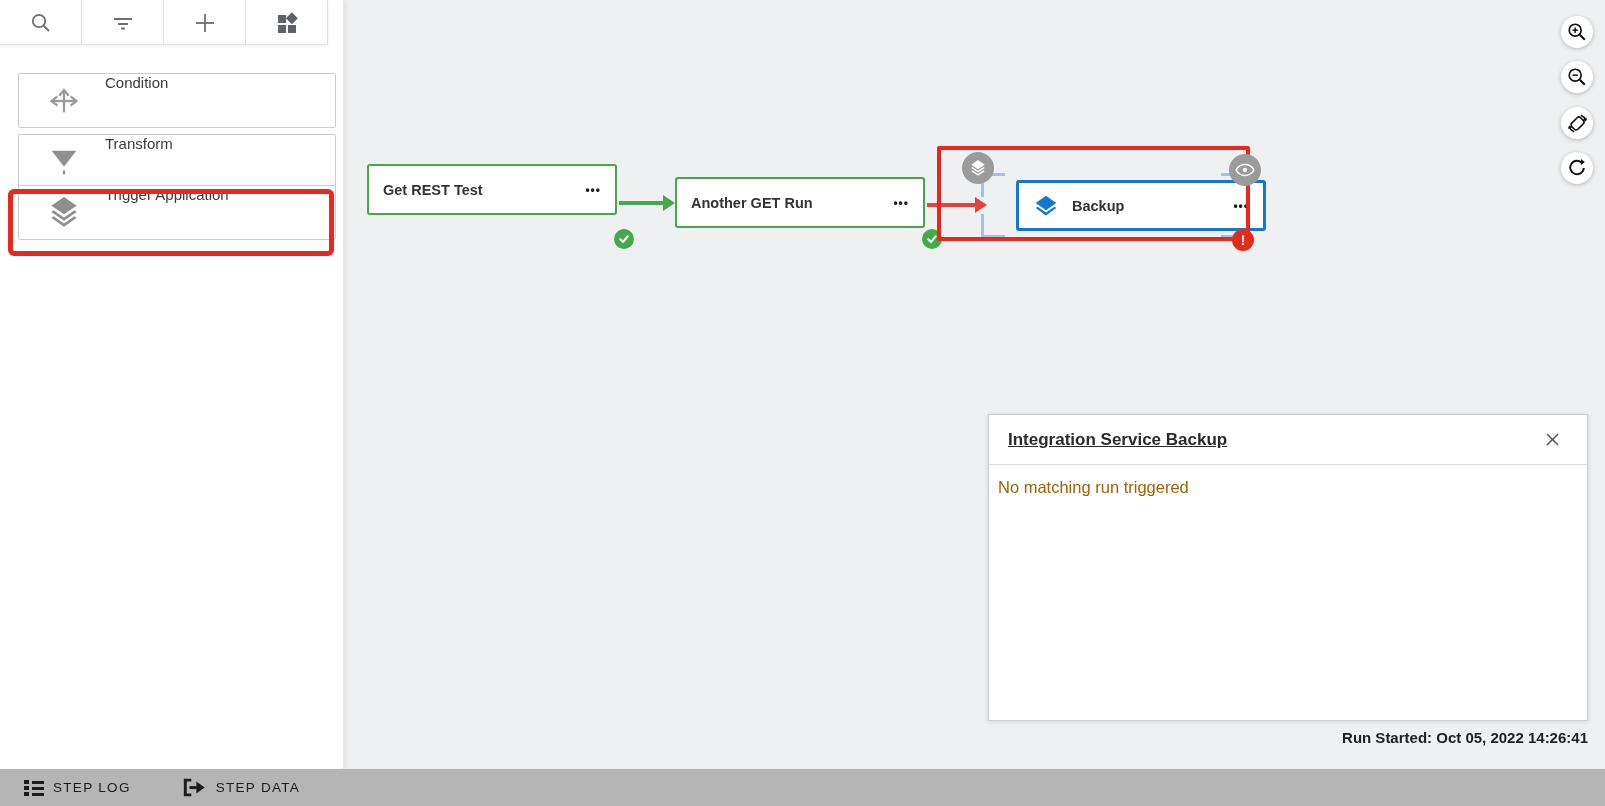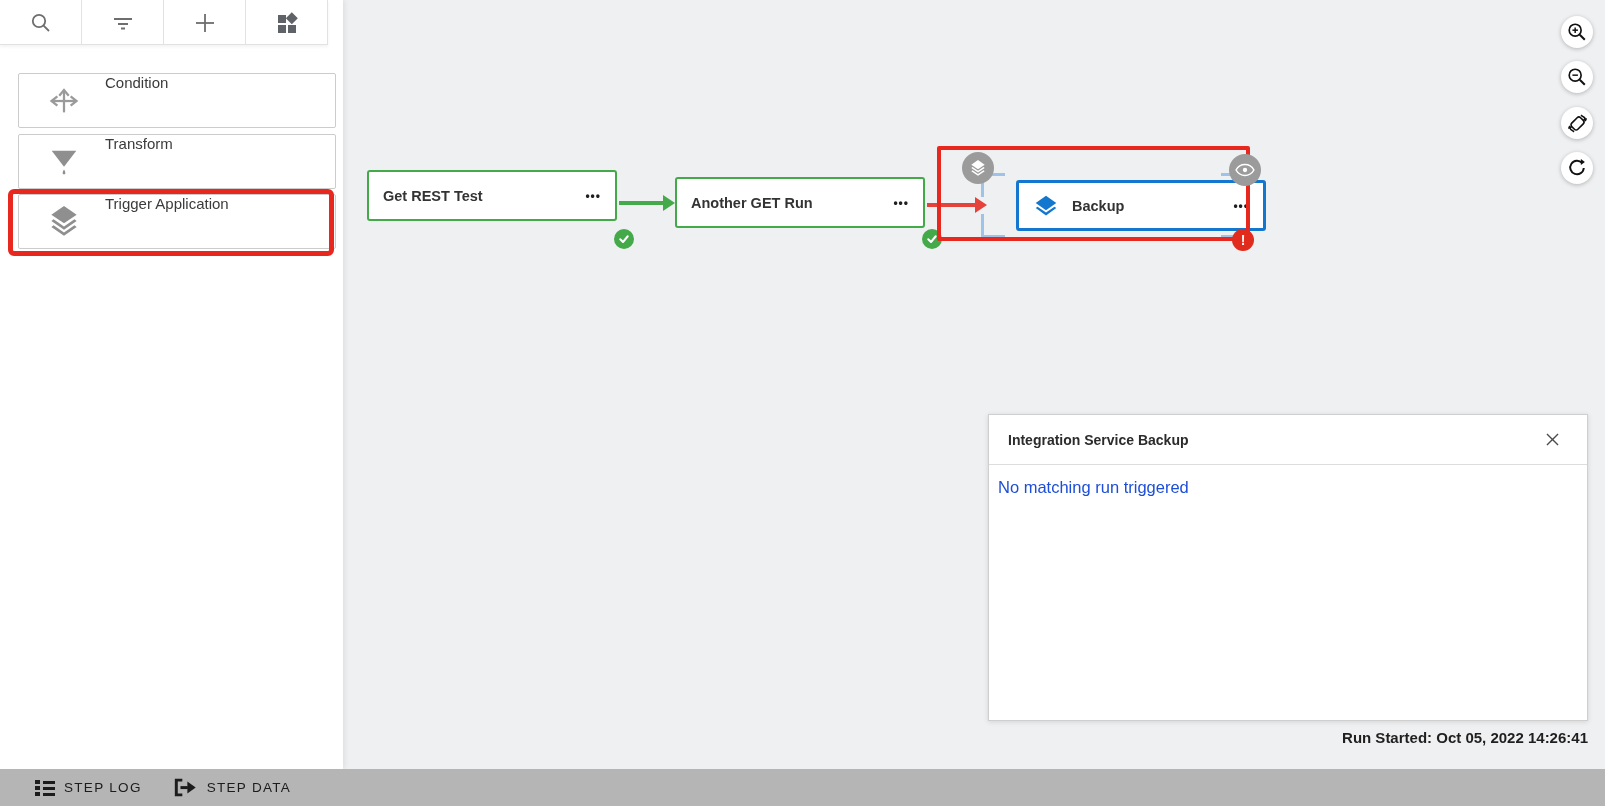--- a/index.html
+++ b/index.html
@@ -53,32 +53,32 @@
   
   .circle-btn { position:absolute; left:1561px; width:32px; height:32px; border-radius:50%; background:#fff;
                 box-shadow:0 1px 4px rgba(0,0,0,.25); display:flex; align-items:center; justify-content:center;
                 cursor:pointer; z-index:5; }
 
   
   .panel { position:absolute; left:988px; top:414px; width:600px; height:307px; background:#fff;
            border:1px solid #cfcfcf; box-shadow:0 1px 5px rgba(0,0,0,.12); z-index:6; }
   .panel-header { height:50px; display:flex; align-items:center; padding:0 24px 0 19px;
            border-bottom:1px solid #dddddd; }
-  .panel-title { font-size:14px; font-weight:bold; color:#2b2b2b; }
+  .panel-title { font-size:17px; font-weight:bold; color:#2b2b2b;text-decoration:underline; }
   .panel-close { margin-left:auto; width:22px; height:22px; display:flex; align-items:center;
            justify-content:center; cursor:pointer; }
-  .panel-message { padding:13px 9px; font-size:16.5px; color:#1d4ed8; }
+  .panel-message { padding:13px 9px; font-size:16.5px; color:#a16207; }
   .panel-button { position:absolute; left:178px; top:155px; width:248px; height:48px; background:#fff;
            border:1px solid #b5b5b5; border-radius:4px; font-size:15px; font-weight:bold; color:#3c3c3c;
            text-align:left; padding-left:18px; cursor:pointer; font-family:inherit; }
   .run-started { position:absolute; right:17px; top:729px; font-size:15px; color:#1f1f1f; z-index:6;font-weight:bold; }
 
   
   .bottom-bar { position:absolute; left:0; top:769px; width:1605px; height:37px; background:#b5b5b5;
-           display:flex; align-items:center; padding-left:35px; gap:32px; z-index:9; }
+           display:flex; align-items:center; padding-left:24px; gap:52px; z-index:9; }
   .bottom-tab { display:flex; align-items:center; gap:9px; cursor:pointer; }
   .bottom-tab .t-label { font-size:13.5px; letter-spacing:1.3px; color:#1c1c1c; }
   .list-icon { width:20px; height:17px; position:relative; }
   .list-icon i { position:absolute; background:#1c1c1c; }
 </style>
 </head>
 <body>
 
 <div class="app">
 
@@ -128,42 +128,42 @@
     <div class="side-item" style="top:134px">
       <span class="s-icon">
         <svg width="36" height="36" viewBox="0 0 38 38">
           <path fill="#8f8f8f" d="M6 7 L32 7 L19 24 Z"></path>
           <path fill="#8f8f8f" d="M19 27c-1.9 2.7-1.9 5.2 0 5.2s1.9-2.5 0-5.2z"></path>
         </svg>
       </span>
       <span class="s-label">Transform</span>
     </div>
 
-    <div class="side-item" style="top:194px">
+    <div class="side-item" style="top:185px">
       <span class="s-icon">
         <svg width="34" height="36" viewBox="0 0 24 27">
           <g fill="#8f8f8f">
             <path d="M12 1.5 L21.5 8 L12 14.5 L2.5 8 Z"></path>
             <path d="M12 16.8 L4.2 11.4 L2.5 12.7 L12 19.3 L21.5 12.7 L19.8 11.4 Z"></path>
             <path d="M12 21.4 L4.2 16 L2.5 17.3 L12 23.9 L21.5 17.3 L19.8 16 Z"></path>
           </g>
         </svg>
       </span>
       <span class="s-label">Trigger Application</span>
     </div>
 
     <div class="red-annotation-sidebar"></div>
   </div>
 
   <div class="edge-line" style="left:619px; top:201px; width:46px;"></div>
   <div class="edge-head" style="left:663px; top:195px;"></div>
   <div class="edge-line red" style="left:927px; top:203px; width:50px;"></div>
   <div class="edge-head red" style="left:975px; top:197px;"></div>
 
-  <div class="node" style="left:367px; top:170px;">
+  <div class="node" style="left:367px; top:164px;">
     <span class="n-label">Get REST Test</span>
     <span class="n-menu">•••</span>
   </div>
 
   <div class="node" style="left:675px; top:177px;">
     <span class="n-label">Another GET Run</span>
     <span class="n-menu">•••</span>
   </div>
 
   <div class="sel-bracket sel-tl" style="left:981px; top:173px;"></div>

